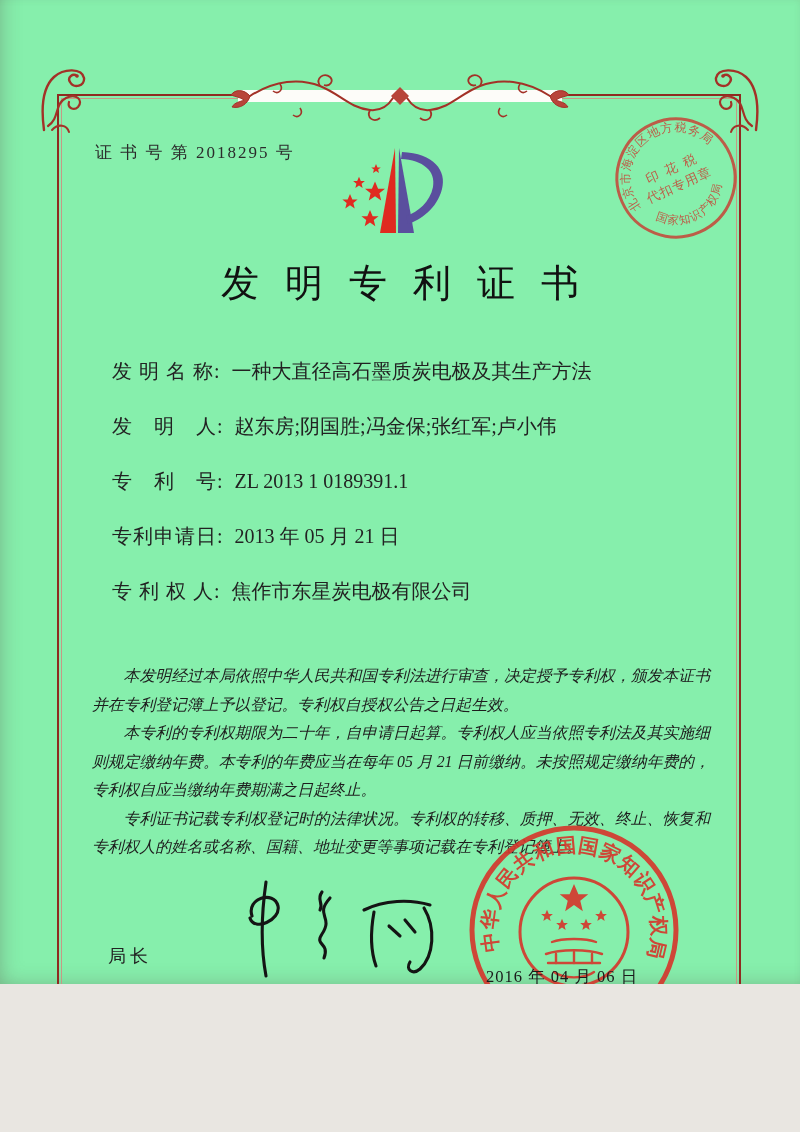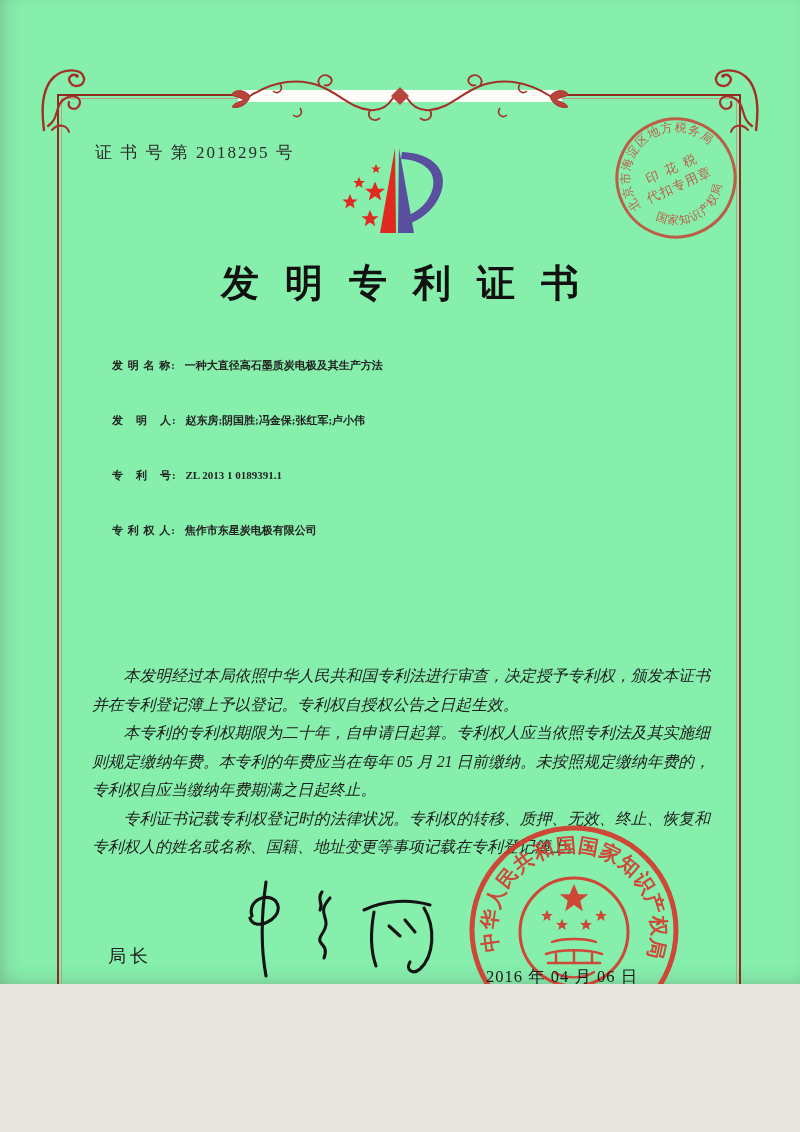--- a/index.html
+++ b/index.html
@@ -21,25 +21,25 @@
   }
   .ornament { position:absolute; pointer-events:none; }
   
   .cert-no {
     position:absolute; left:95px; top:141px;
     font-size:17px; letter-spacing:2px; color:#2b2b2b;
   }
   .logo { position:absolute; left:328px; top:124px; }
   .title {
     position:absolute; left:0; top:258px; width:100%;
-    text-align:center; font-size:38px; font-weight:bold; color:#111;
+    text-align:center; font-size:38px; font-weight:normal; color:#111;
     letter-spacing:26px; padding-left:26px;
   }
   .fields { position:absolute; left:112px; top:358px; width:580px; }
-  .field { height:55px; font-size:11px; color:#222; white-space:nowrap;font-weight:bold; }
+  .field { height:55px; font-size:20px; color:#222; white-space:nowrap; }
   .field .lbl { letter-spacing:1px; }
   .field .val { margin-left:6px; }
   .body-text {
     position:absolute; left:92px; top:662px; width:618px;
     font-size:15.8px; line-height:28.5px; color:#1d1d1d;
     text-align:justify;
     font-style:italic;
   }
   .body-text p { text-indent:2em; }
   .officer { position:absolute; left:108px; top:908px; font-size:18px; color:#222;margin-top:36px; }
@@ -126,20 +126,24 @@
       <span class="lbl">发 明 名 称:</span>
       <span class="val">一种大直径高石墨质炭电极及其生产方法</span>
     </div>
     <div class="field">
       <span class="lbl">发　明　人:</span>
       <span class="val">赵东房;阴国胜;冯金保;张红军;卢小伟</span>
     </div>
     <div class="field">
       <span class="lbl">专　利　号:</span>
       <span class="val">ZL 2013 1 0189391.1</span>
+    </div>
+    <div class="field">
+      <span class="lbl">专利申请日:</span>
+      <span class="val">2013 年 05 月 21 日</span>
     </div>
     <div class="field">
       <span class="lbl">专 利 权 人:</span>
       <span class="val">焦作市东星炭电极有限公司</span>
     </div>
   </div>
 
   <div class="body-text">
     <p>本发明经过本局依照中华人民共和国专利法进行审查，决定授予专利权，颁发本证书并在专利登记簿上予以登记。专利权自授权公告之日起生效。</p>
     <p>本专利的专利权期限为二十年，自申请日起算。专利权人应当依照专利法及其实施细则规定缴纳年费。本专利的年费应当在每年 05 月 21 日前缴纳。未按照规定缴纳年费的，专利权自应当缴纳年费期满之日起终止。</p>

